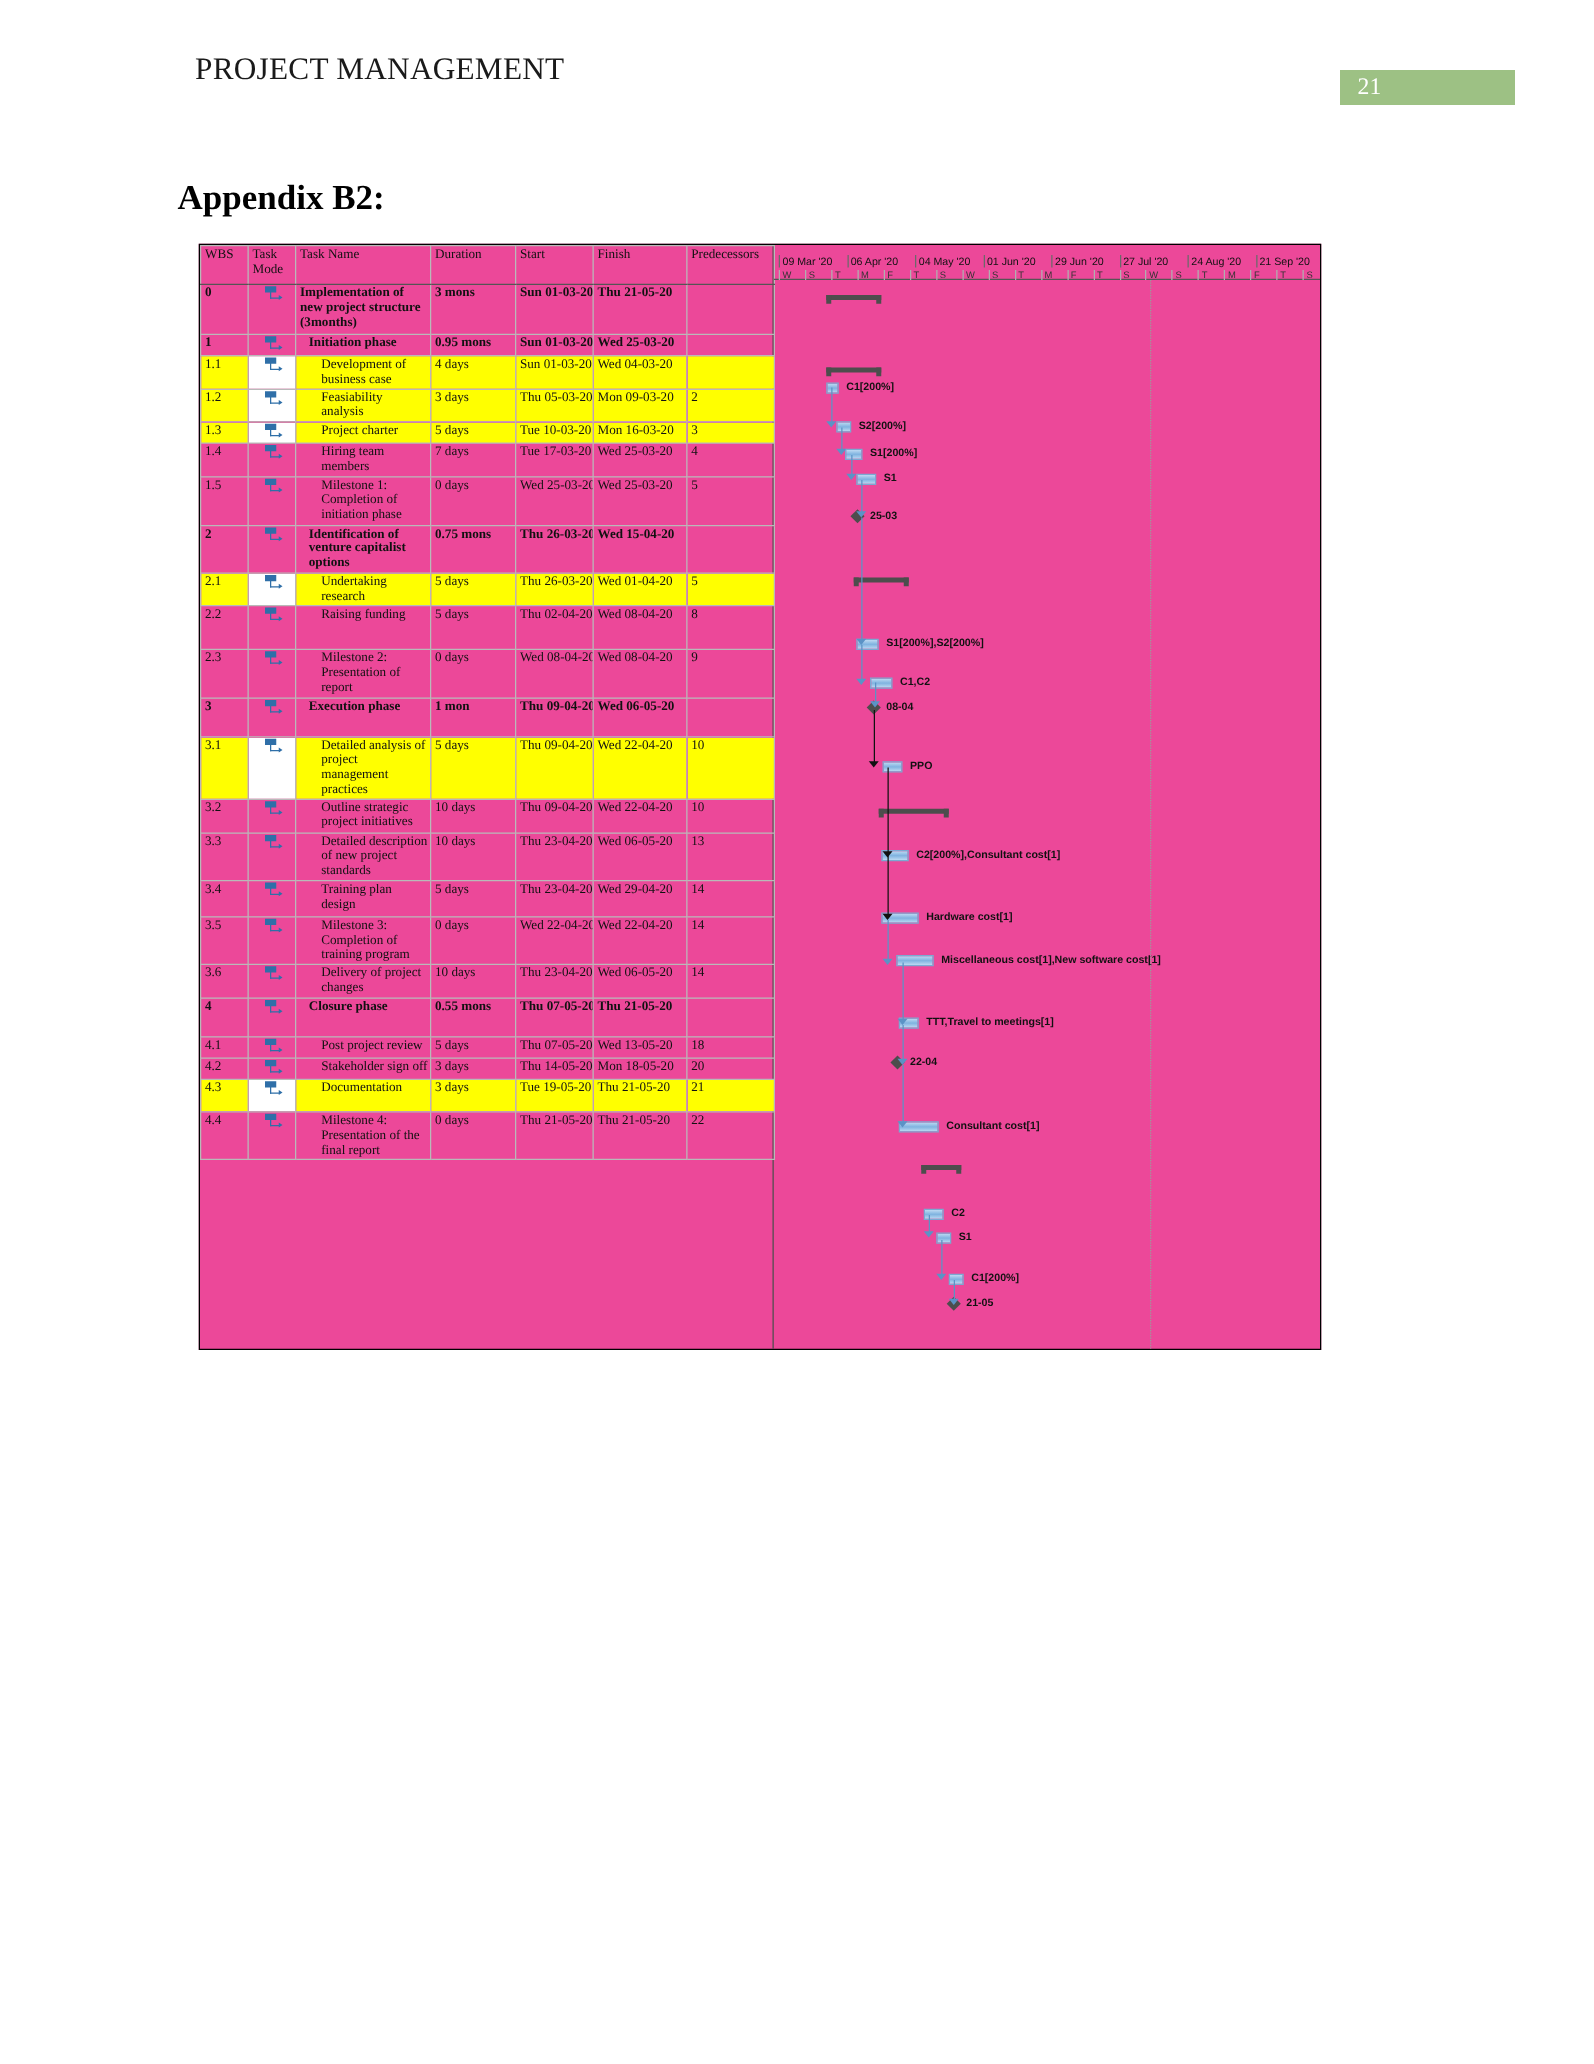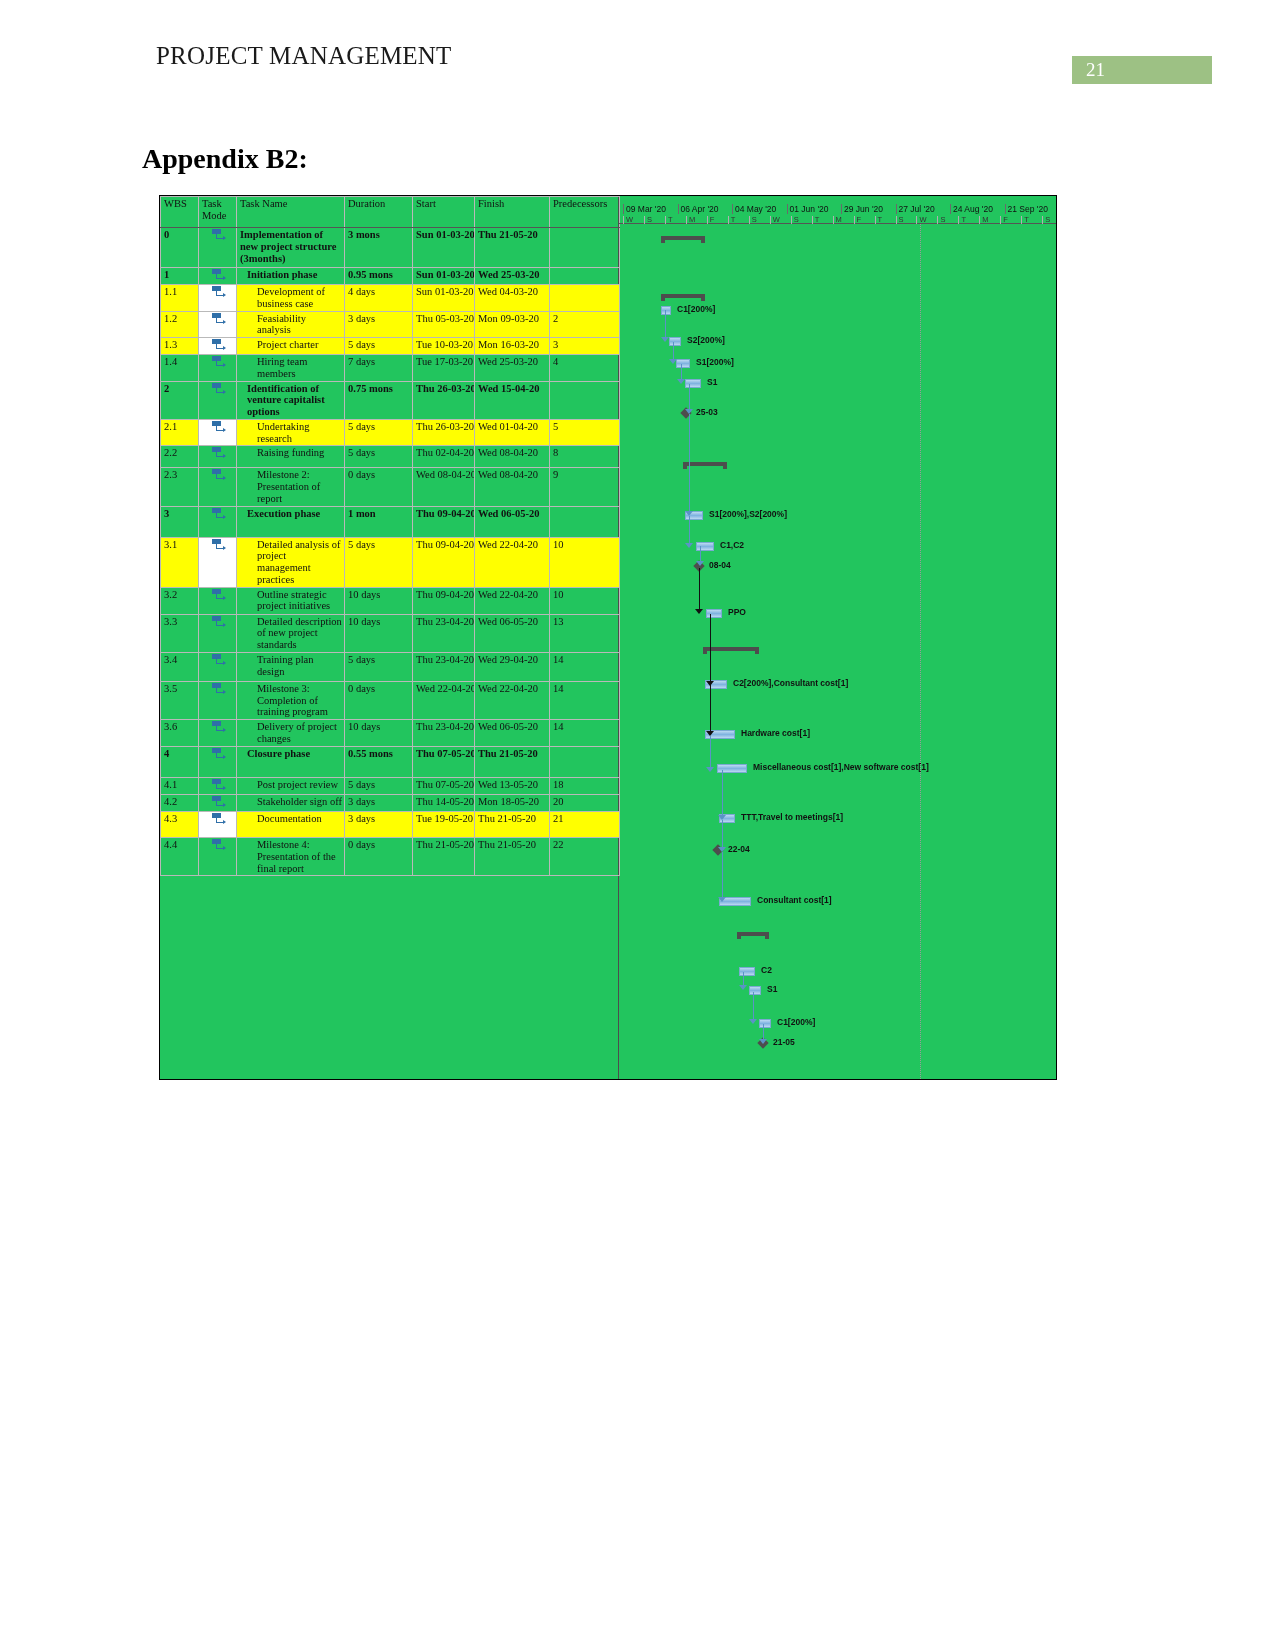--- a/index.html
+++ b/index.html
@@ -39,21 +39,21 @@
     position: absolute; left: 142px; top: 143px;
     font-family: "Liberation Serif", serif;
     font-weight: bold; font-size: 28px; color: #000;
   }
   
   #gantt-wrap {
     position: absolute; left: 159px; top: 195px;
     width: 898px; height: 885px;
     border: 1px solid #000;
     box-sizing: border-box;
-    background: #22c55e;
+    background: #ec4899;
   }
   #grid-table {
     position: absolute; left: 0; top: 0;
     width: 459px; height: 883px;
     box-sizing: border-box;
     border-right: 1px solid #4d4d4d;
   }
   table.tbl {
     border-collapse: collapse;
     width: 459px;
@@ -260,39 +260,48 @@
           </tr>
           <tr class="lvl2" style="height: 22px;">
             <td class="wbs">1.4</td>
             <td class="mode"><span class="mode-icon"><i></i><b></b></span></td>
             <td class="nm">Hiring team members</td>
             <td class="dur">7 days</td>
             <td class="st">Tue 17-03-20</td>
             <td class="fn">Wed 25-03-20</td>
             <td class="pd">4</td>
           </tr>
+          <tr class="lvl2" style="height: 39px;">
+            <td class="wbs">1.5</td>
+            <td class="mode"><span class="mode-icon"><i></i><b></b></span></td>
+            <td class="nm">Milestone 1: Completion of initiation phase</td>
+            <td class="dur">0 days</td>
+            <td class="st">Wed 25-03-20</td>
+            <td class="fn">Wed 25-03-20</td>
+            <td class="pd">5</td>
+          </tr>
           <tr class="lvl1" style="height: 37px;">
             <td class="wbs">2</td>
             <td class="mode"><span class="mode-icon"><i></i><b></b></span></td>
             <td class="nm">Identification of venture capitalist options</td>
             <td class="dur">0.75 mons</td>
             <td class="st">Thu 26-03-20</td>
             <td class="fn">Wed 15-04-20</td>
             <td class="pd"></td>
           </tr>
           <tr class="lvl2 hl" style="height: 22px;">
             <td class="wbs">2.1</td>
             <td class="mode"><span class="mode-icon"><i></i><b></b></span></td>
             <td class="nm">Undertaking research</td>
             <td class="dur">5 days</td>
             <td class="st">Thu 26-03-20</td>
             <td class="fn">Wed 01-04-20</td>
             <td class="pd">5</td>
           </tr>
-          <tr class="lvl2" style="height: 22px;">
+          <tr class="lvl2" style="height: 35px;">
             <td class="wbs">2.2</td>
             <td class="mode"><span class="mode-icon"><i></i><b></b></span></td>
             <td class="nm">Raising funding</td>
             <td class="dur">5 days</td>
             <td class="st">Thu 02-04-20</td>
             <td class="fn">Wed 08-04-20</td>
             <td class="pd">8</td>
           </tr>
           <tr class="lvl2" style="height: 38px;">
             <td class="wbs">2.3</td>

